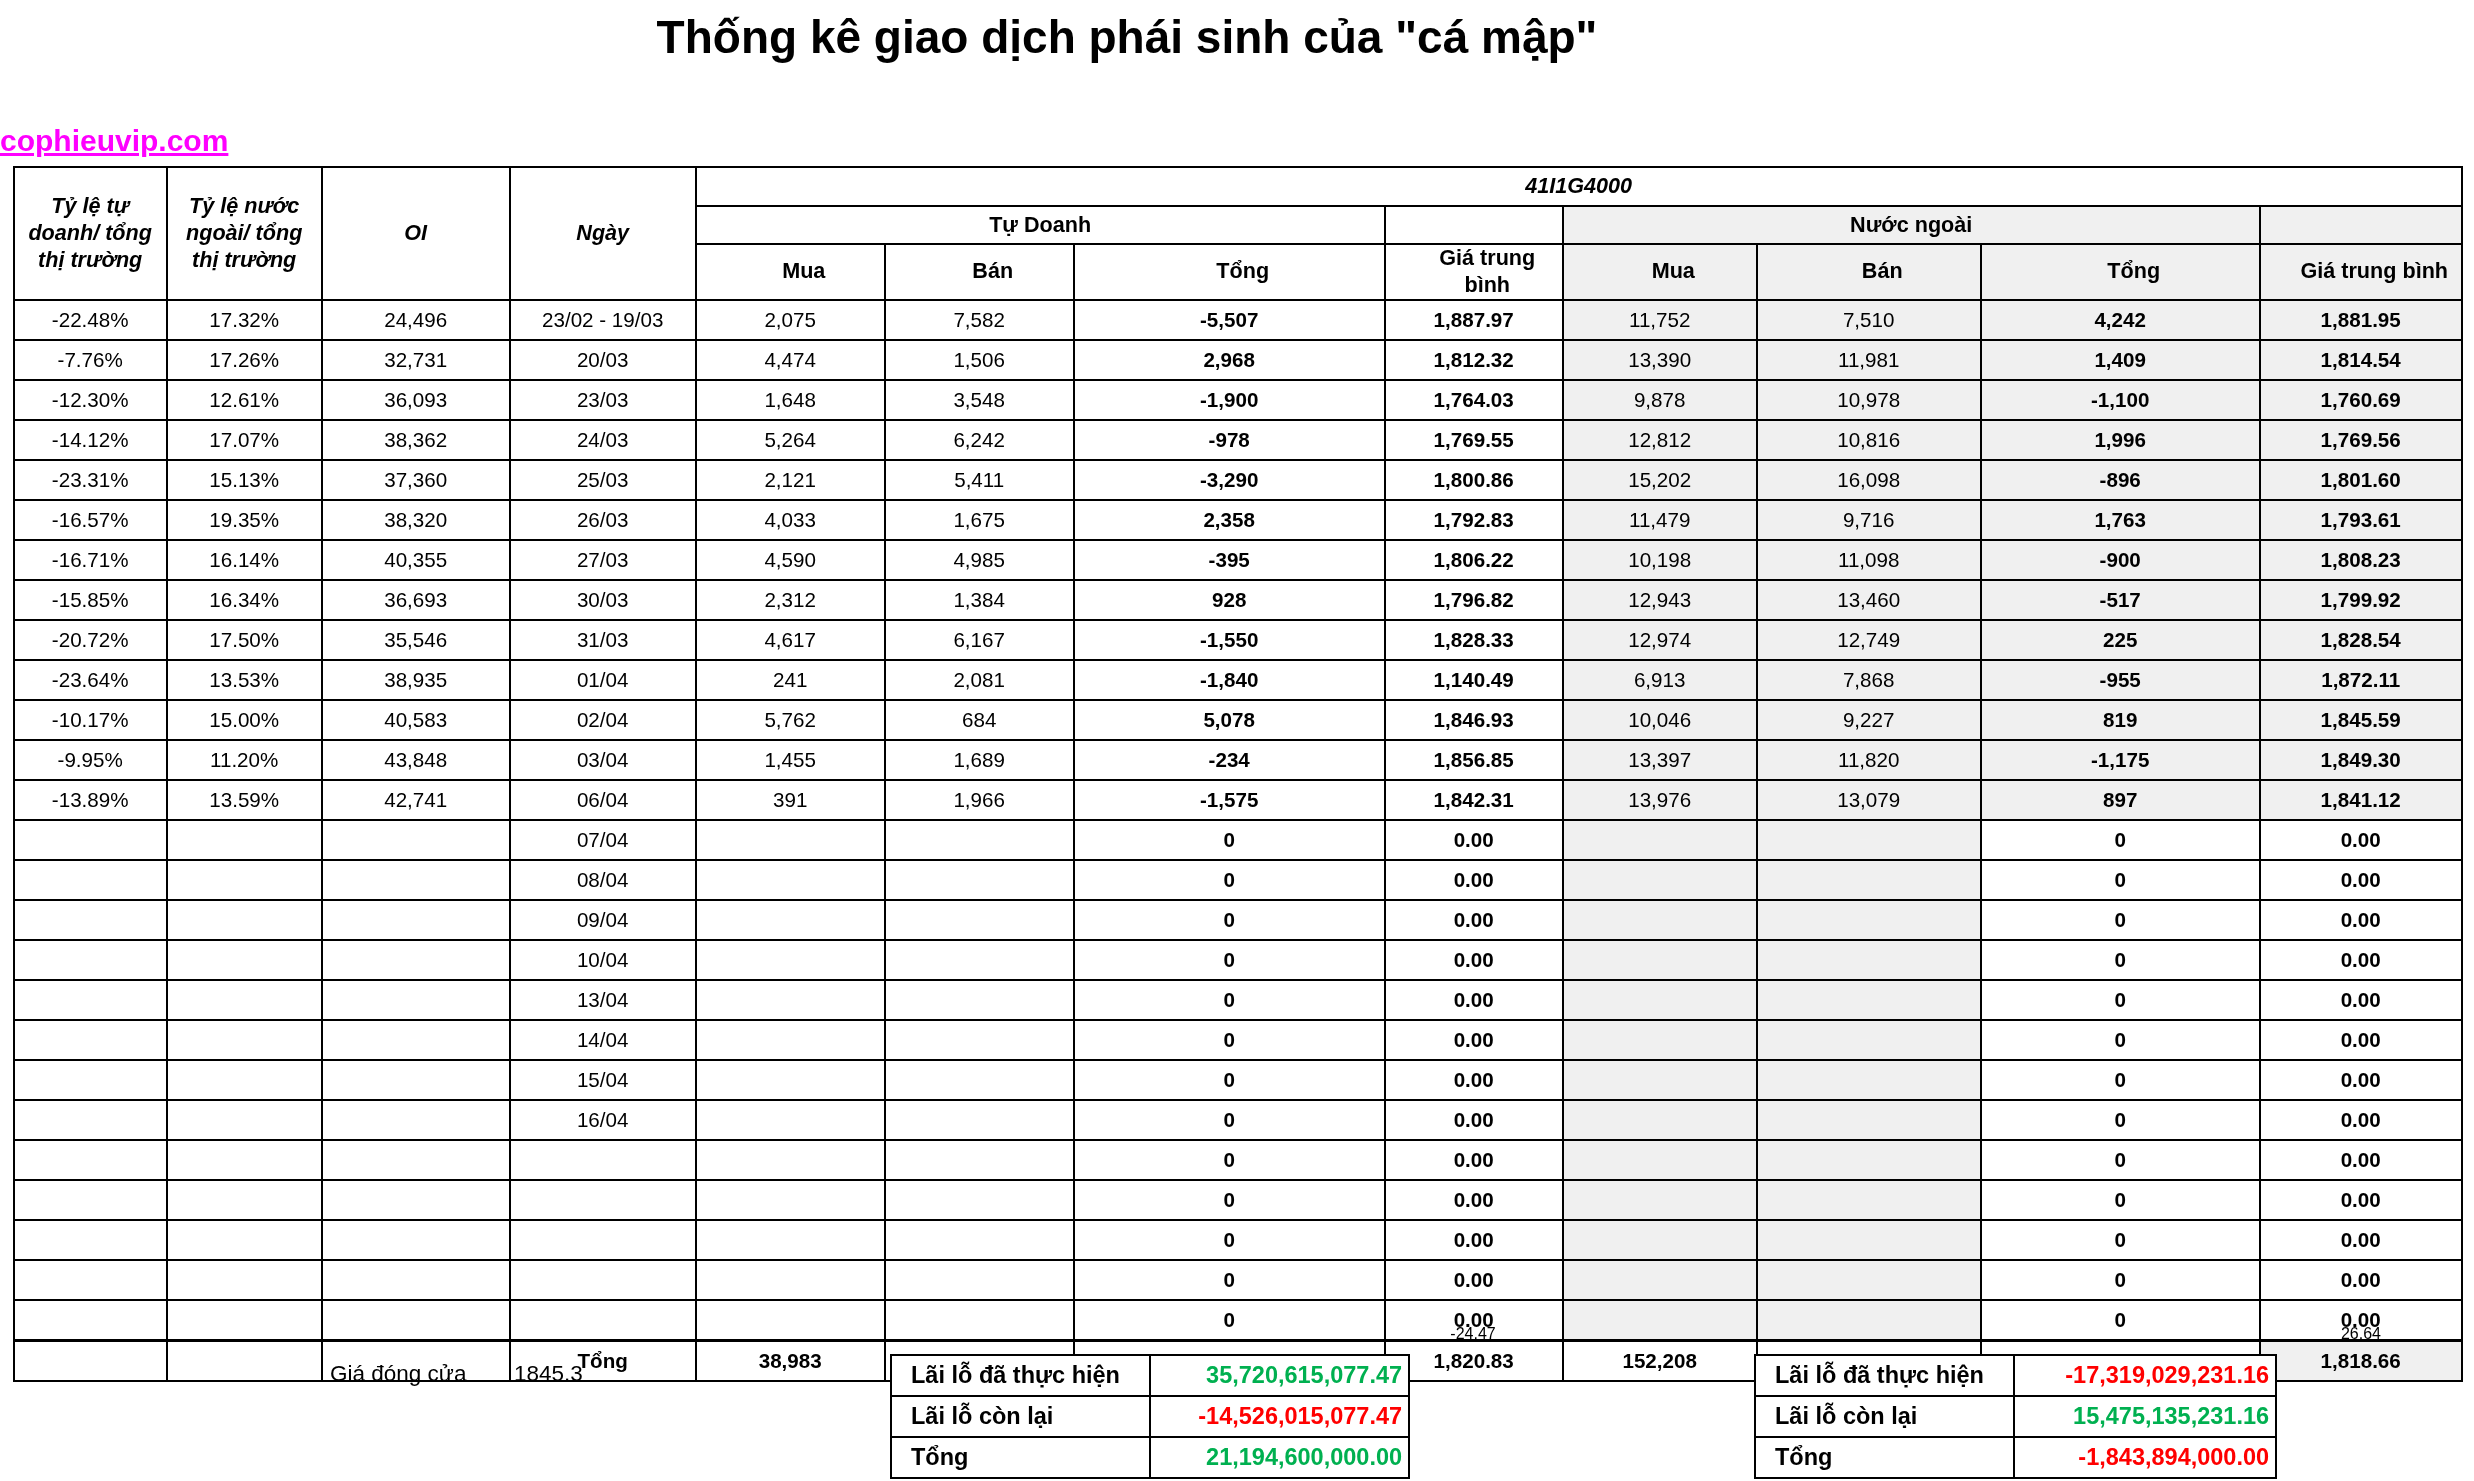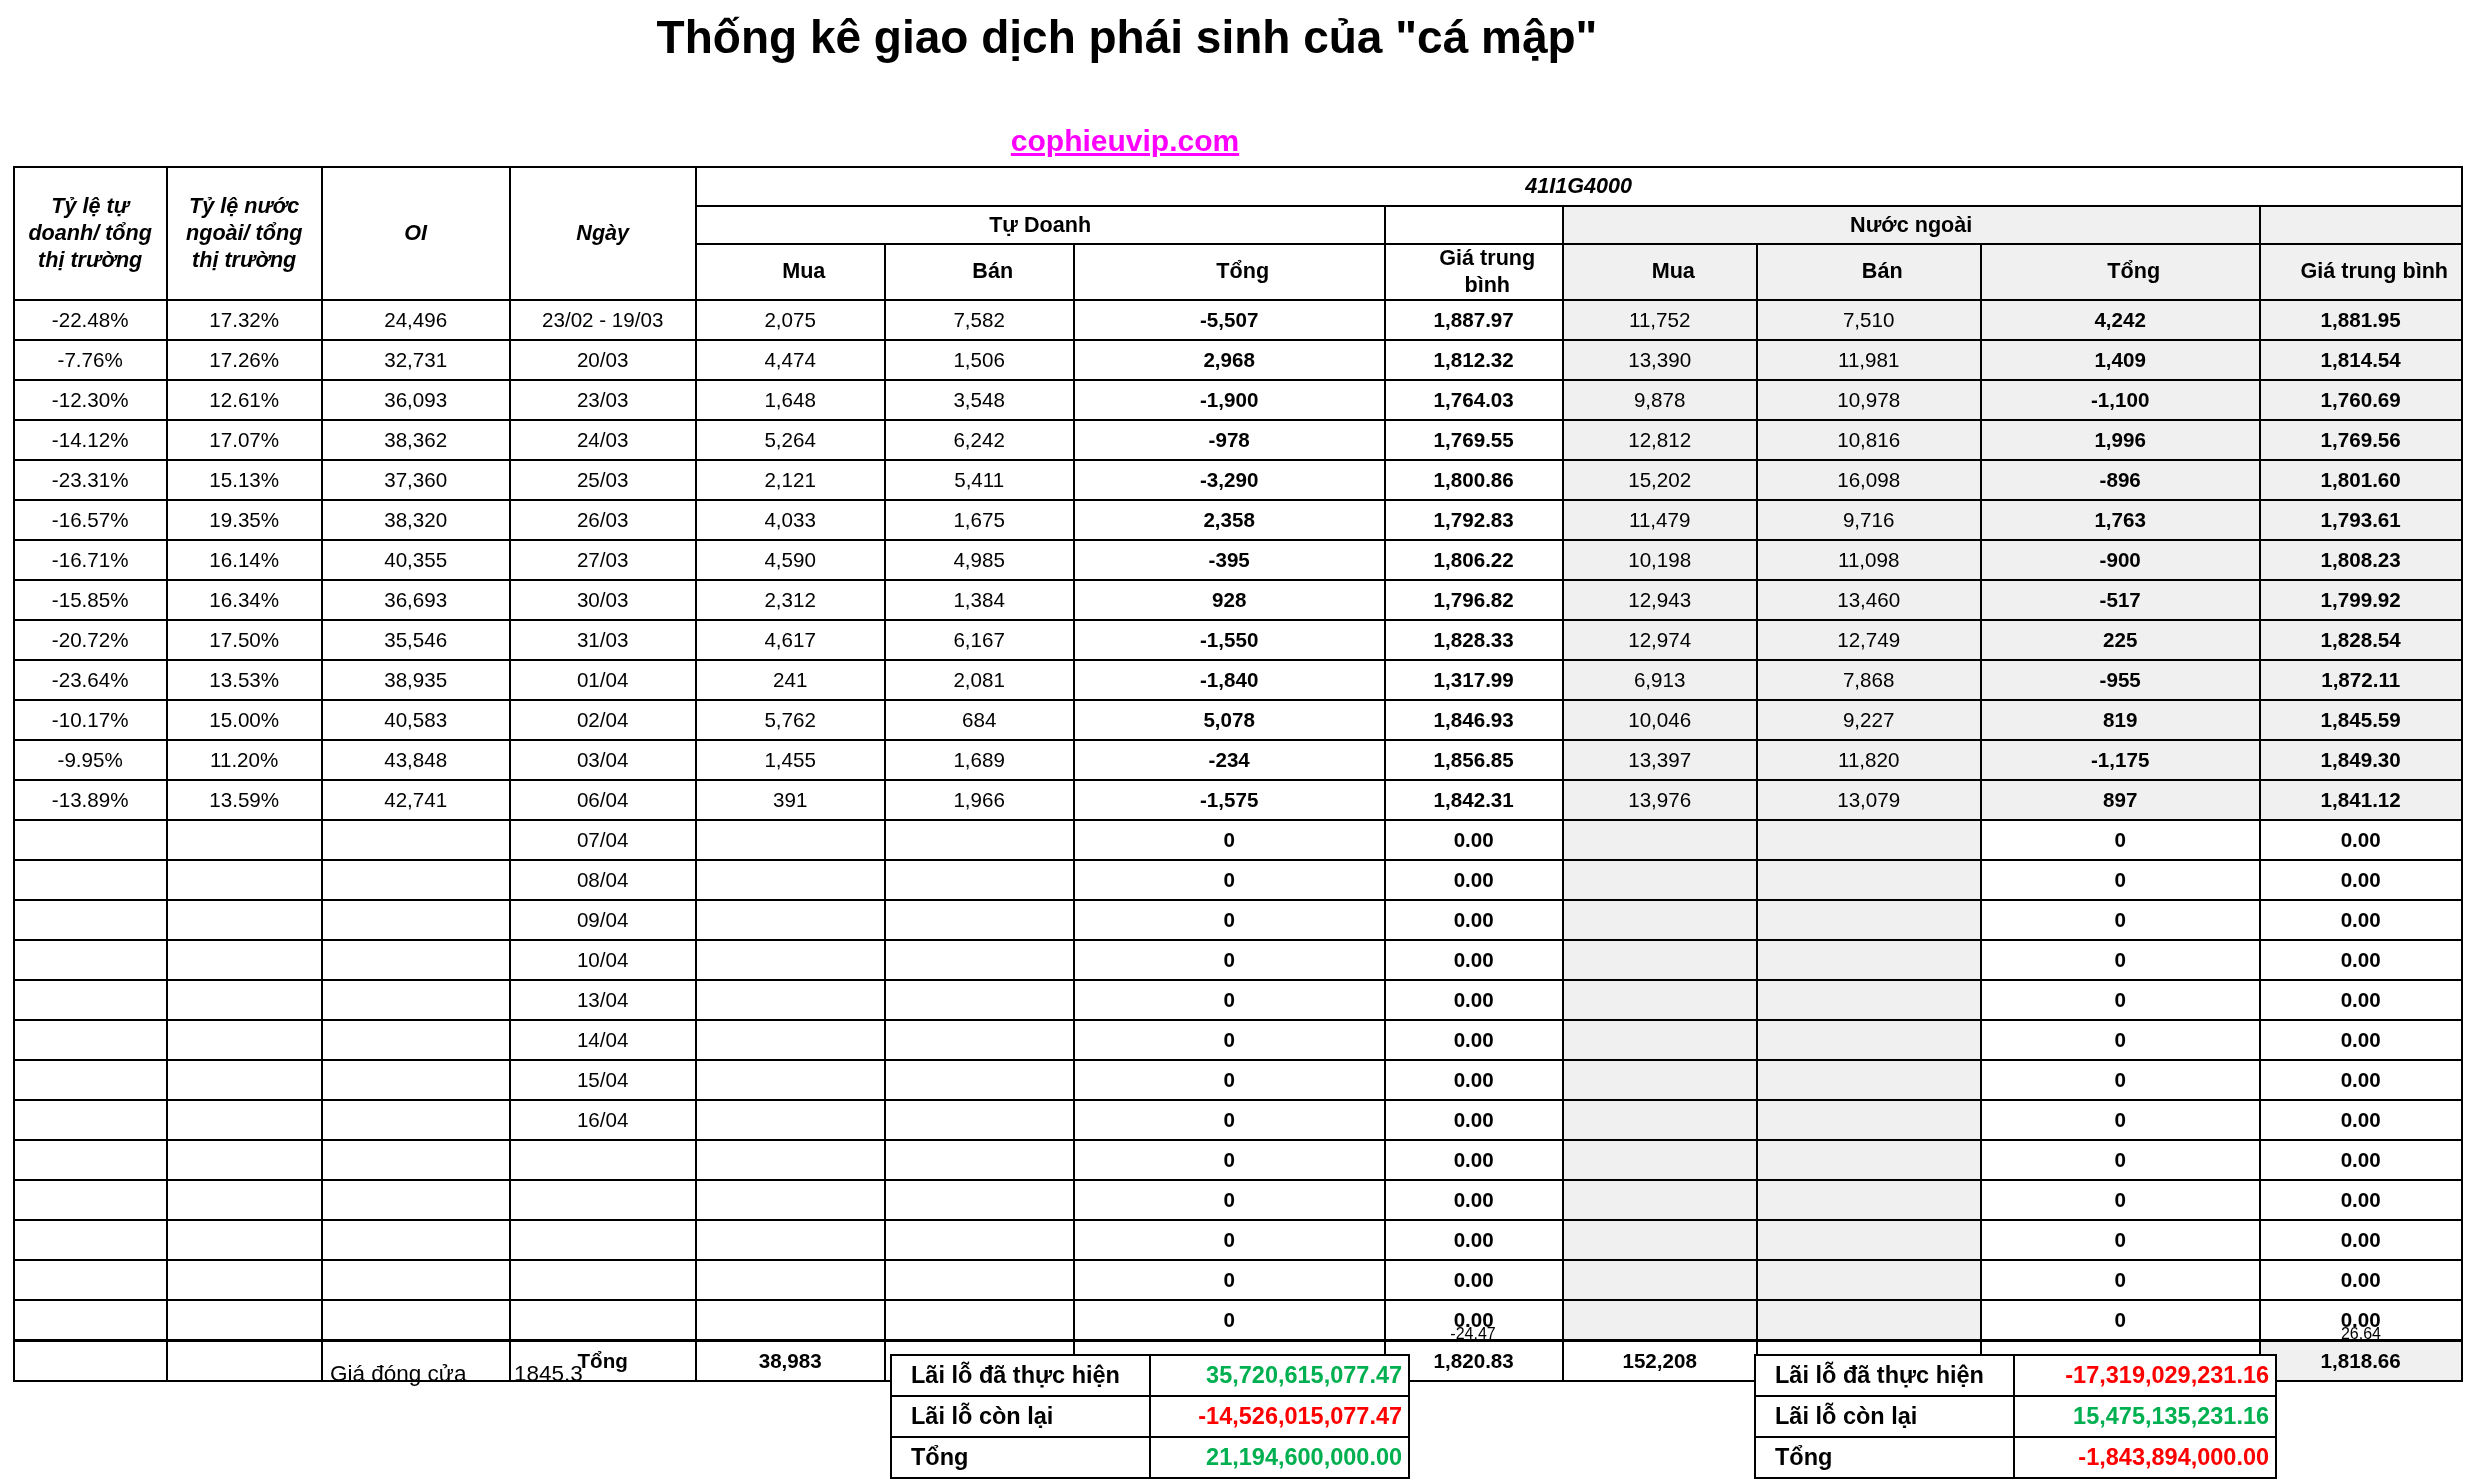--- a/index.html
+++ b/index.html
@@ -8,21 +8,21 @@
   }
   html,body{margin:0;padding:0;}
   body{
     width:2475px;height:1481px;position:relative;background:#fff;
     font-family:"Liberation Sans", sans-serif;color:#000;overflow:hidden;
   }
   .title{
     position:absolute;top:9.8px;left:0;width:2254px;text-align:center;
     font-size:46px;font-weight:bold;letter-spacing:0px;
   }
-  .link-wrap{position:absolute;top:124px;left:0;width:2250px;text-align:center;}
+  .link-wrap{position:absolute;top:124px;left:0;width:2250px;text-align:left;}
   .site-link{color:var(--magenta);font-weight:bold;font-size:30px;text-decoration:underline;cursor:pointer;}
 
   table.main{
     position:absolute;left:12.7px;top:166px;border-collapse:collapse;table-layout:fixed;
     border:2.9px solid #000;
   }
   table.main th, table.main td{
     border:2px solid #000;text-align:center;vertical-align:middle;
     padding:0 3.9px;overflow:hidden;white-space:nowrap;
   }
@@ -230,21 +230,21 @@
         <td class="b grey">1,828.54</td>
       </tr>
       <tr>
         <td>-23.64%</td>
         <td>13.53%</td>
         <td>38,935</td>
         <td>01/04</td>
         <td>241</td>
         <td>2,081</td>
         <td class="b">-1,840</td>
-        <td class="b">1,317.99</td>
+        <td class="b">1,140.49</td>
         <td class="grey">6,913</td>
         <td class="grey">7,868</td>
         <td class="b grey">-955</td>
         <td class="b grey">1,872.11</td>
       </tr>
       <tr>
         <td>-10.17%</td>
         <td>15.00%</td>
         <td>40,583</td>
         <td>02/04</td>

